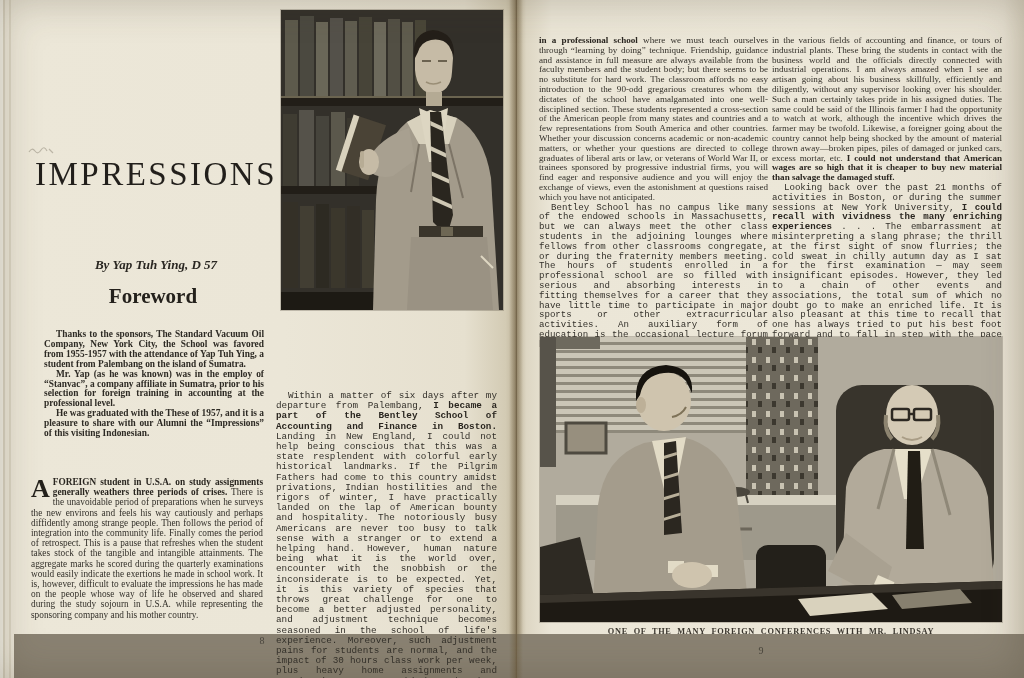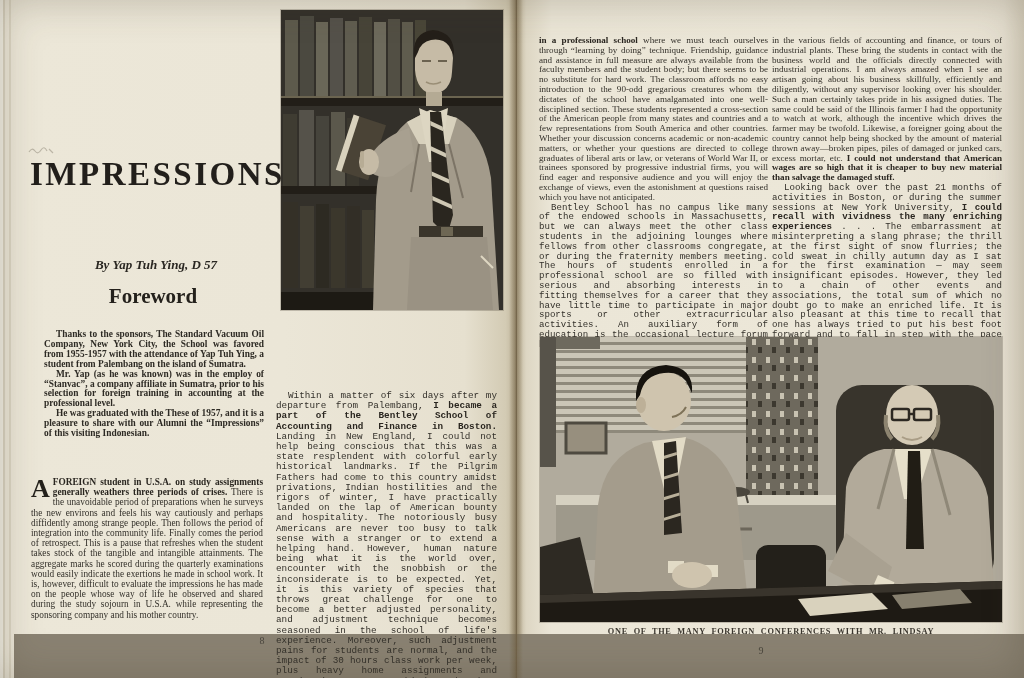--- a/index.html
+++ b/index.html
@@ -11,21 +11,21 @@
   #page-right{left:516px;width:508px;
     background:linear-gradient(90deg,#b9ae93 0%,#ddd6c3 2%,#ebe6d7 7%,#ece7d8 60%,#e7e1d2 96%,#ded7c5 100%);}
   #gutter{position:absolute;left:509px;top:0;width:14px;height:678px;
     background:linear-gradient(90deg,rgba(120,104,74,0) 0%,rgba(110,94,64,.55) 45%,#6e5f45 52%,rgba(110,94,64,.45) 60%,rgba(120,104,74,0) 100%);}
   #edge-left{position:absolute;left:0;top:0;width:14px;height:678px;
     background:repeating-linear-gradient(90deg,#f3f0e5 0 3px,#d9d3c1 3px 5px,#ece7d8 5px 9px,#dcd6c4 9px 11px,#ece7d8 11px 14px);}
   .vignette{position:absolute;inset:0;pointer-events:none;
     box-shadow:inset 0 0 42px rgba(70,58,38,.28);}
   
   .abs{position:absolute;}
-  .title{font-size:33px;font-weight:700;letter-spacing:2.5px;text-align:center;color:#221f1b;}
+  .title{font-size:33px;font-weight:400;letter-spacing:2.5px;text-align:center;color:#221f1b;}
   .byline{font-size:13px;font-weight:700;font-style:italic;text-align:center;color:#2a2722;}
   .fw-head{font-size:21px;font-weight:700;text-align:center;color:#24211c;}
   .body-col{font-size:9.3px;line-height:10.2px;text-align:justify;color:#33302a;}
   .body-col p{margin:0;}
   .body-col p.ind{text-indent:12px;font-family:Liberation Mono, monospace;}
   .bold{font-weight:700;color:#2a2620;}
   .fw-body{font-weight:700;font-size:9.4px;line-height:9.9px;color:#2d2a24;}
   .fw-body p{margin:0;text-indent:12px;}
   .dropcap{float:left;font-size:26px;line-height:21px;font-weight:700;padding:1px 3px 0 0;color:#24211b;}
   .pagenum{font-size:10px;text-align:center;color:#4a463e;}

